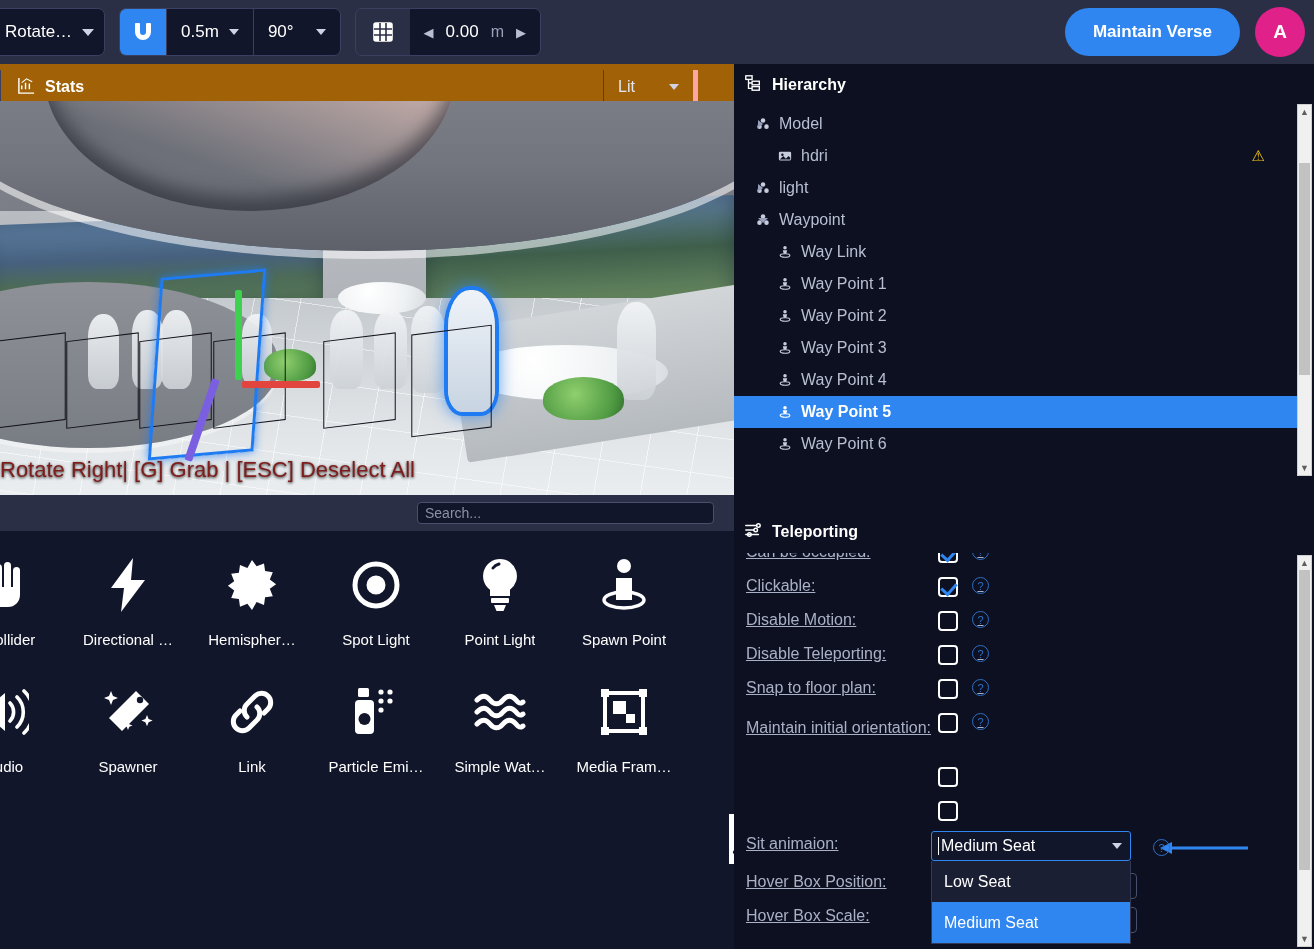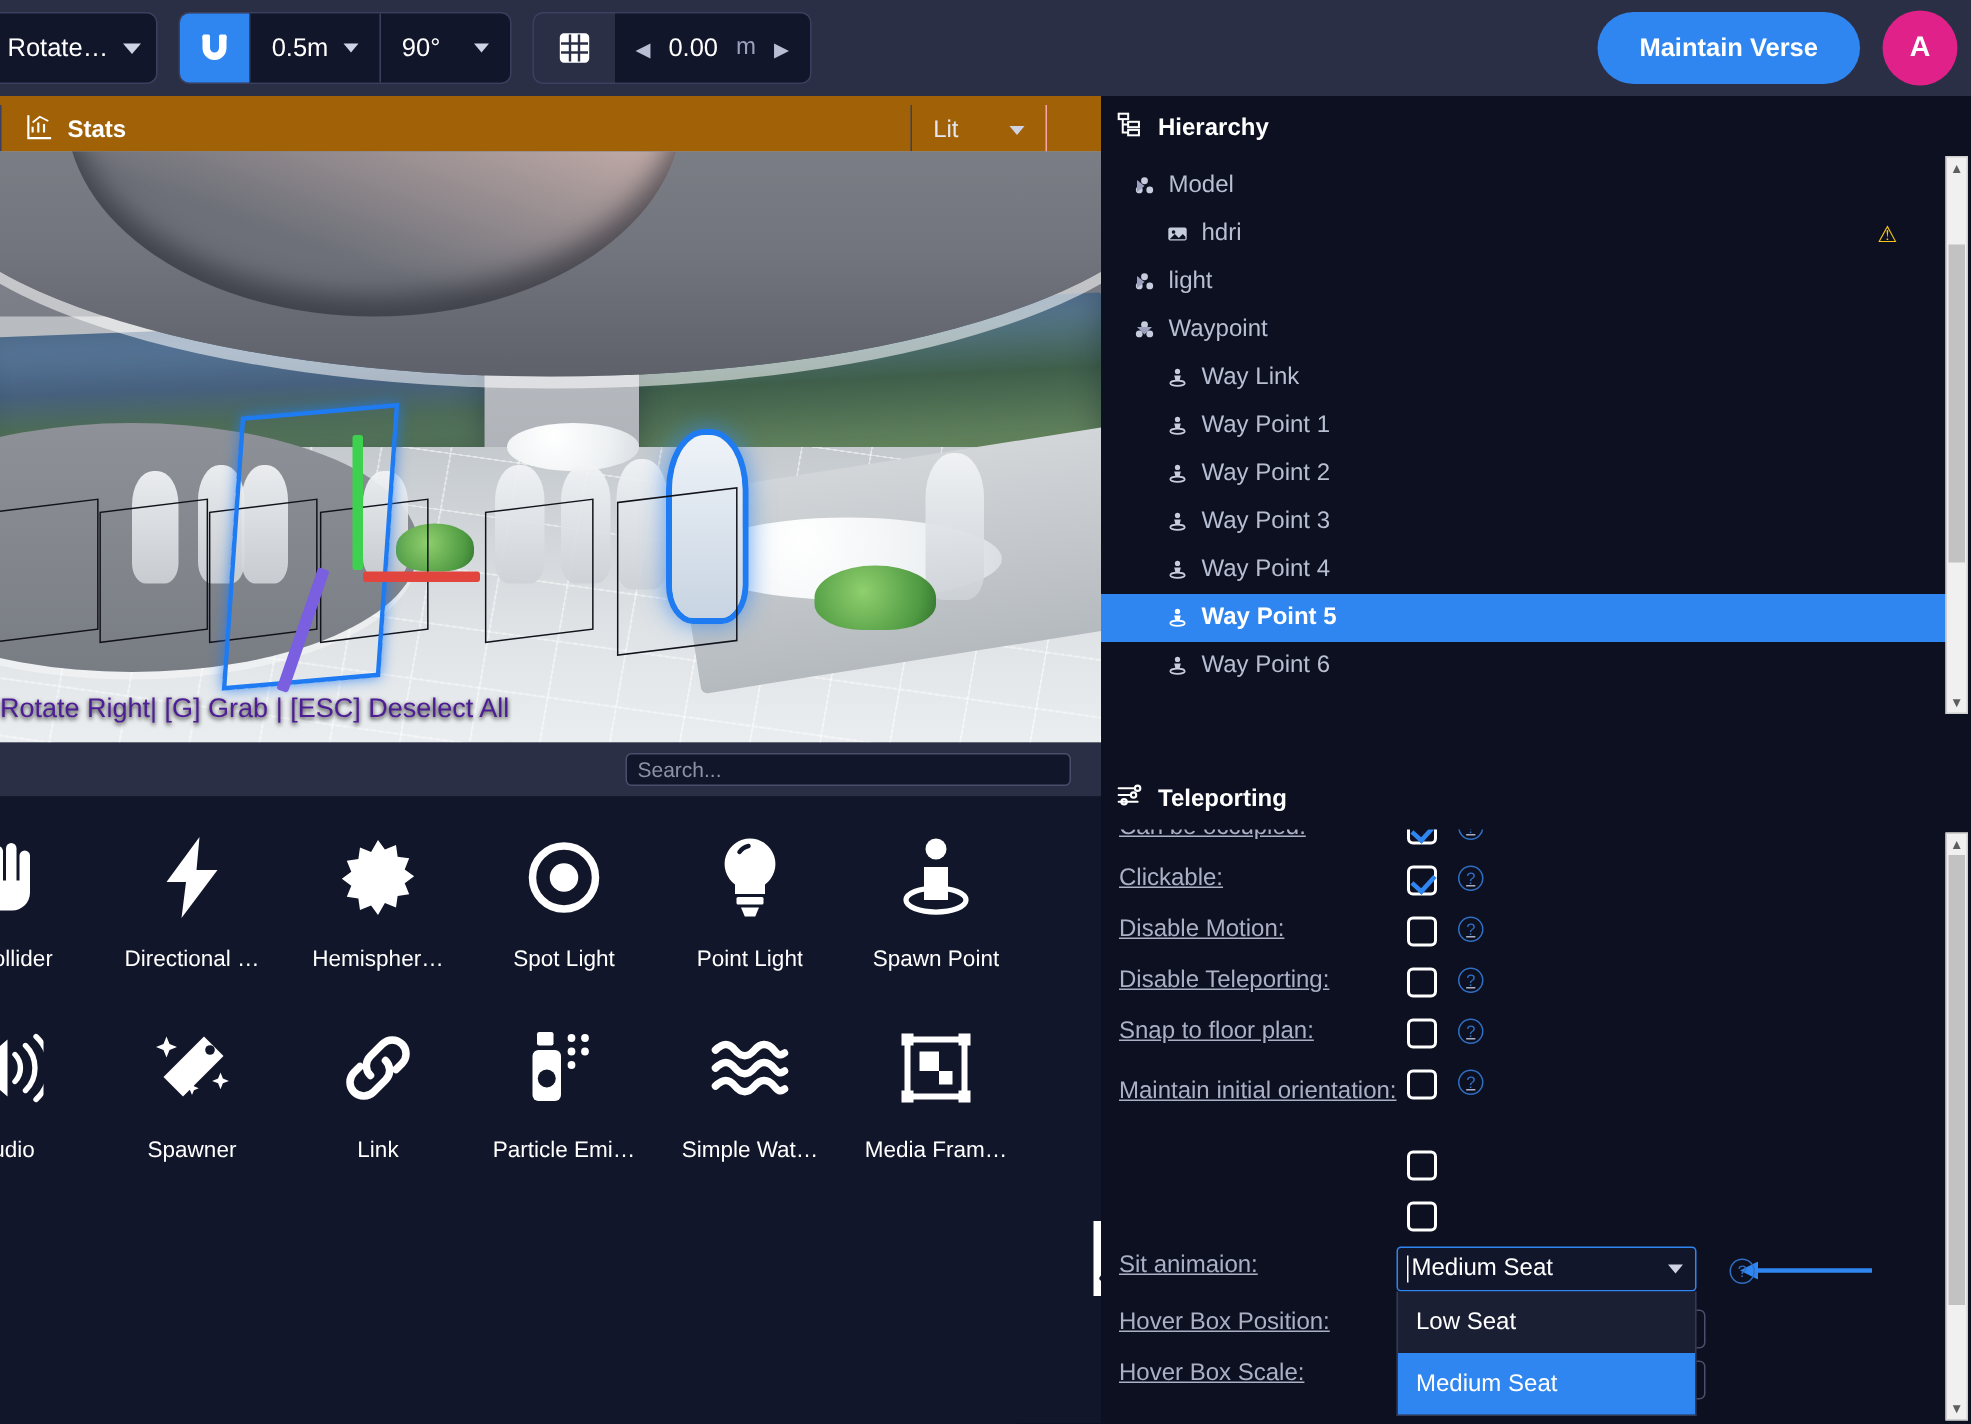--- a/index.html
+++ b/index.html
@@ -77,21 +77,21 @@
     background: #a16207; display: flex; align-items: center; justify-content: space-between;
   }
   .stats-btn {
     display: flex; align-items: center; gap: 9px; padding: 0 16px; height: 34px;
     color: #fff; font-size: 16px; font-weight: bold;
     border-left: 1px solid #3b4060;
   }
   .lit-btn {
     display: flex; align-items: center; gap: 34px; padding: 0 14px 0 14px; height: 34px;
     color: #e4e7f2; font-size: 16px;
-    border-left: 1px solid #3b4060; border-right: 1px solid #fca5a5;
+    border-left: 1px solid #3b4060; border-right: 5px solid #fca5a5;
     margin-right: 36px;
   }
 
   
   .viewport {
     position: absolute; left: 0; top: 101px; width: 734px; height: 394px;
     overflow: hidden; background: #9fa6ad;
   }
   .vp-sky {
     position: absolute; left: 0; top: 0; width: 100%; height: 46%;
@@ -165,21 +165,21 @@
     position: absolute; left: 21%; top: 44%; width: 14.5%; height: 46%;
     border: 3px solid #1f7bf2; transform: rotate(-5deg) skewX(-9deg);
     box-shadow: 0 0 9px rgba(31,123,242,.8);
   }
   .gz { position: absolute; border-radius: 2px; }
   .gz-y { left: 32%; top: 48%; width: 7px; height: 90px; background: #3dd14f; }
   .gz-x { left: 33%; top: 71%; width: 78px; height: 7px; background: #e2443e; }
   .gz-z { left: 27%; top: 70%; width: 8px; height: 86px; background: #7a5fe0; transform: rotate(19deg); }
   .vp-hint {
     position: absolute; left: 0; bottom: 12px; width: 100%;
-    color: #4c1d95; font-size: 18px; padding-left: 0;
+    color: #7f1d1d; font-size: 22px; padding-left: 0;
     text-shadow: 0 1px 3px rgba(0,0,0,.85);
     white-space: nowrap;
   }
 
   
   .searchbar {
     position: absolute; left: 0; top: 495px; width: 734px; height: 36px;
     background: #2b2f45; display: flex; align-items: center;
   }
   .search-input {

